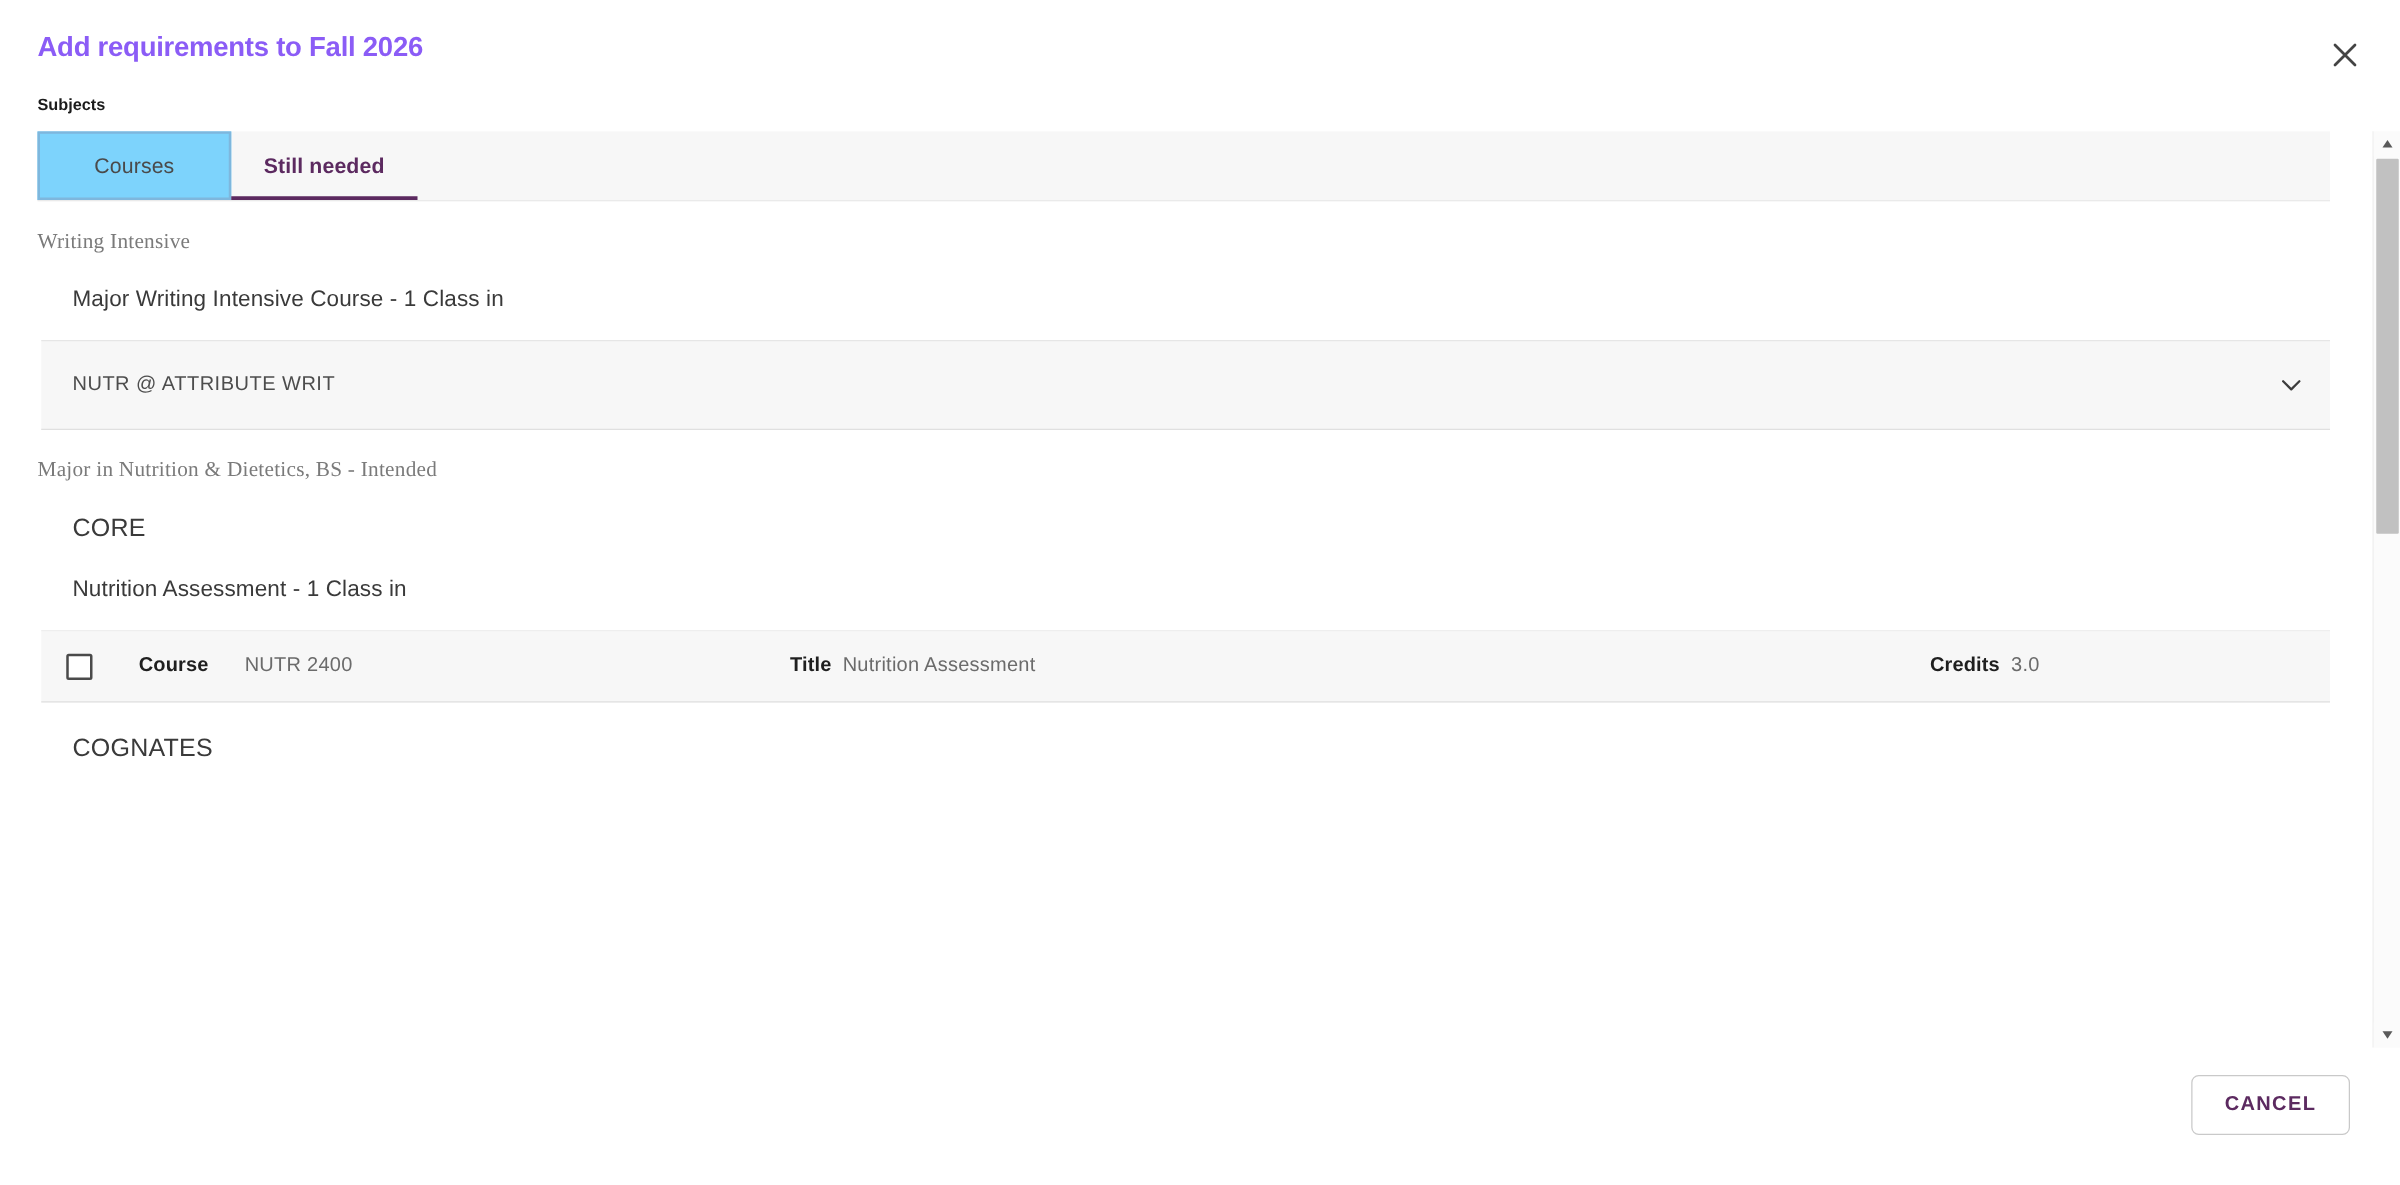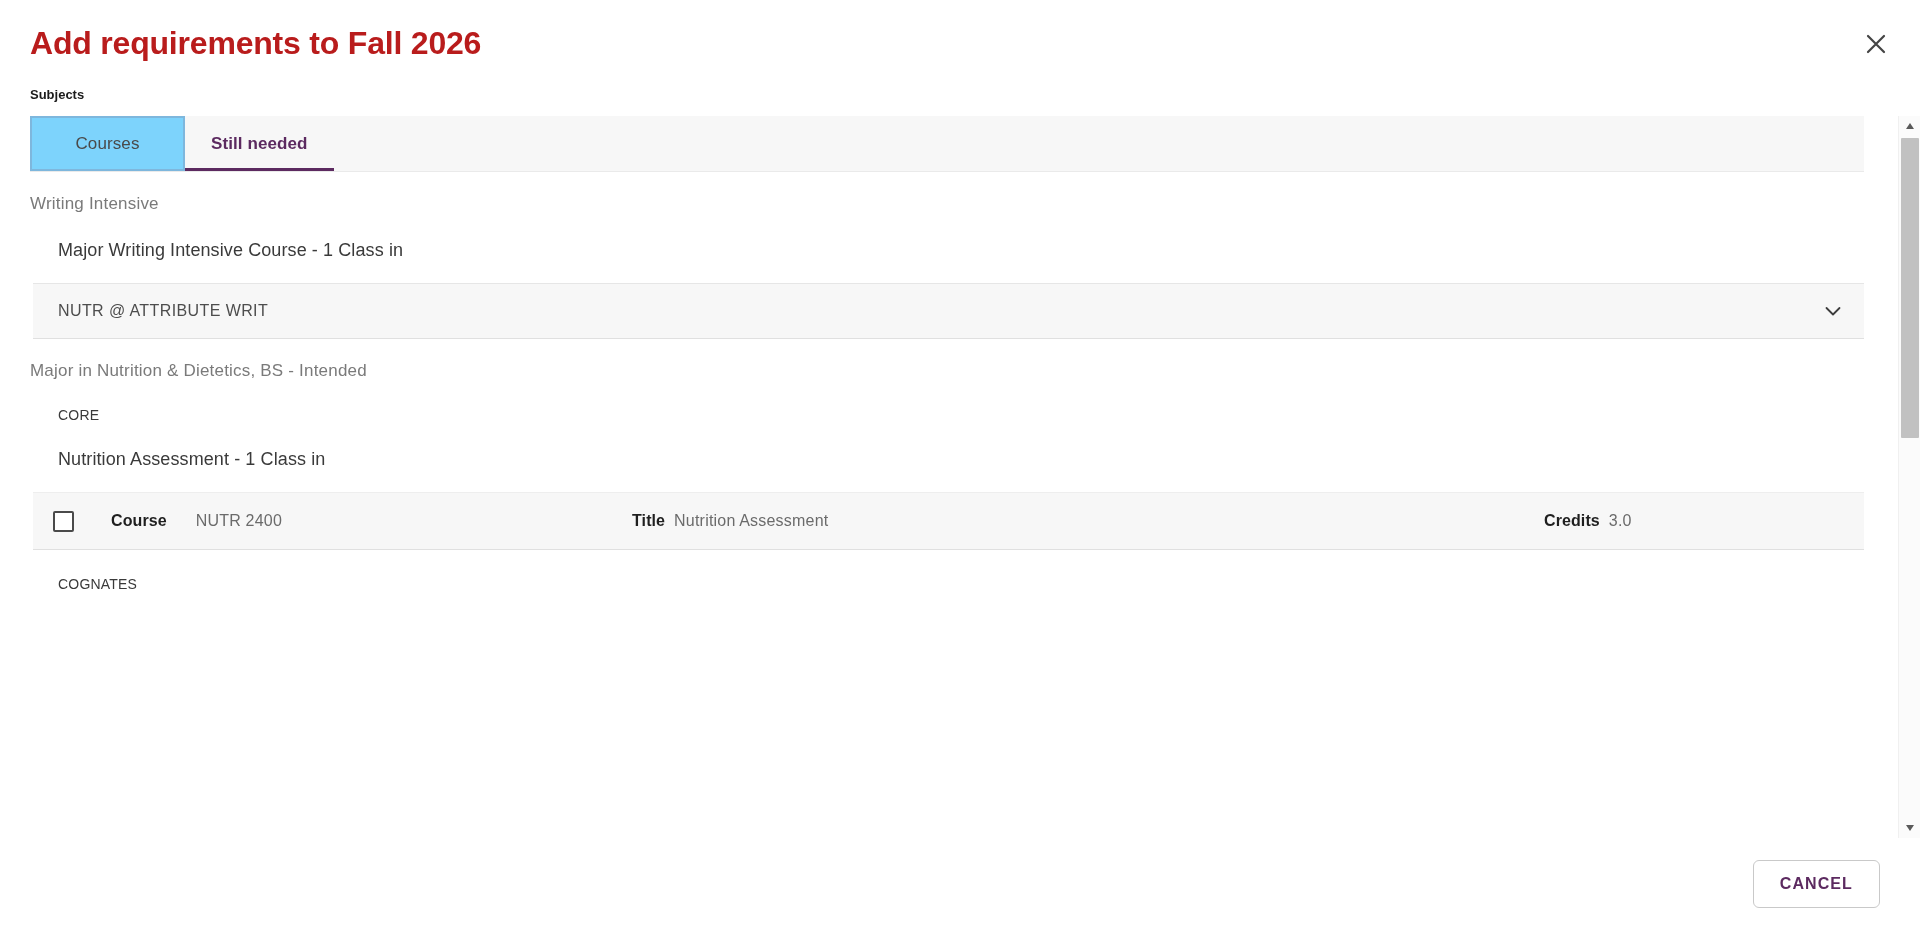--- a/index.html
+++ b/index.html
@@ -22,24 +22,24 @@
     flex-direction: column;
   }
 
   
   .modal-header {
     position: relative;
     padding: 26px 30px 0 30px;
     flex: 0 0 auto;
   }
   .modal-title {
-    font-size: 32px;
+    font-size: 22px;
     font-weight: bold;
     letter-spacing: -0.2px;
-    color: #b91c1c;
+    color: #8b5cf6;
     margin: 0;
     line-height: 1.1;
   }
   .close-btn {
     position: absolute;
     top: 24px;
     right: 24px;
     width: 40px;
     height: 40px;
     border: none;
@@ -114,44 +114,45 @@
     height: 3px;
     background: #5c2a60;
   }
 
   
   .section-head {
     font-size: 17px;
     color: #7a7a7a;
     padding: 22px 30px 0 30px;
     letter-spacing: .2px;
+    font-family: Liberation Serif, serif;
   }
   .req-title {
     font-size: 18px;
     color: #3a3a3a;
     padding: 26px 30px 22px 58px;
     letter-spacing: .1px;
   }
   .group-label {
-    font-size: 14px;
+    font-size: 20px;
     color: #3a3a3a;
     padding: 26px 30px 0 58px;
     letter-spacing: .2px;
   }
 
   
   .attr-row {
     display: flex;
     align-items: center;
     justify-content: space-between;
     background: #f7f7f7;
     border-top: 1px solid #e6e6e6;
     border-bottom: 1px solid #e0e0e0;
     margin: 0 30px 0 33px;
-    height: 56px;
+    height: 72px;
     padding: 0 18px 0 25px;
     cursor: pointer;
   }
   .attr-label {
     font-size: 16px;
     color: #4d4d4d;
     letter-spacing: .4px;
   }
   .chevron { display: flex; align-items: center; }
 

